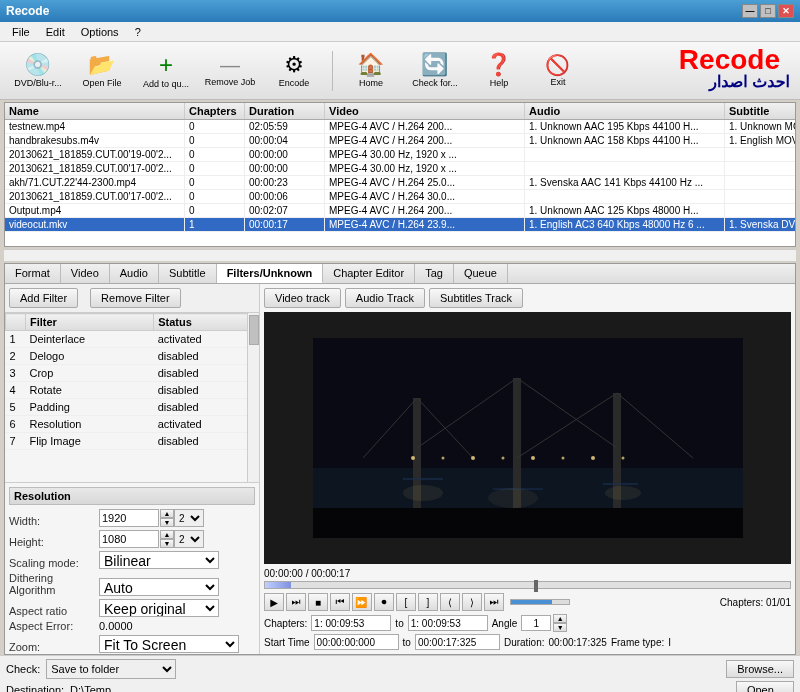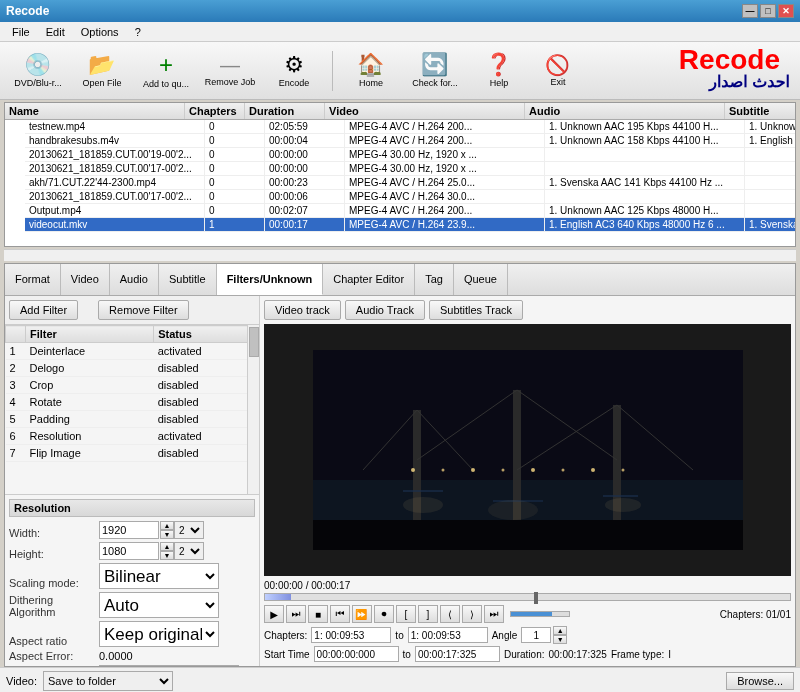--- a/index.html
+++ b/index.html
@@ -98,21 +98,21 @@
       grid-template-columns: 180px 60px 80px 200px 200px 120px;
       background: linear-gradient(to bottom, #f0f0f0, #ddd);
       border-bottom: 1px solid #aaa;
       font-size: 11px;
       font-weight: bold;
     }
     .file-list-header div {
       padding: 2px 4px;
       border-right: 1px solid #ccc;
     }
-    .file-list-body { overflow-y: auto; height: 120px; padding-left: 20px; }
+    .file-list-body { overflow-y: auto; height: 120px; }
     .file-row {
       display: grid;
       grid-template-columns: 180px 60px 80px 200px 200px 120px;
       border-bottom: 1px solid #eee;
       cursor: pointer;
     }
     .file-row.selected { background: #316ac5; color: white; }
     .file-row div {
       padding: 1px 4px;
       overflow: hidden;
@@ -135,21 +135,21 @@
       margin: 2px 4px 0;
       background: #f5f5f5;
       border: 1px solid #999;
     }
     .tabs-row {
       display: flex;
       background: linear-gradient(to bottom, #f0f0f0, #ddd);
       border-bottom: 1px solid #aaa;
     }
     .tab {
-      padding: 9px 10px;
+      padding: 3px 10px;
       cursor: pointer;
       border-right: 1px solid #bbb;
       font-size: 11px;
     }
     .tab.active { background: white; border-bottom: 1px solid white; font-weight: bold; }
 
     
     .main-content {
       display: flex;
       height: 370px;
@@ -159,21 +159,21 @@
     .left-panel {
       width: 255px;
       border-right: 1px solid #ccc;
       display: flex;
       flex-direction: column;
     }
 
     
     .filter-buttons {
       display: flex;
-      gap: 20px;
+      gap: 12px;
       padding: 4px;
       background: #f0f0f0;
       border-bottom: 1px solid #ccc;
     }
     .filter-btn {
       padding: 3px 10px;
       background: linear-gradient(to bottom, #f8f8f8, #ddd);
       border: 1px solid #aaa;
       cursor: pointer;
       font-size: 11px;
@@ -263,23 +263,23 @@
       border: 1px solid #aaa;
       cursor: pointer;
       font-size: 7px;
       display: flex;
       align-items: center;
       justify-content: center;
       line-height: 1;
     }
     .form-select {
       width: 120px;
-      height: 26px;
-      border: 1px solid #aaa;
-      font-size: 17px;
+      height: 18px;
+      border: 1px solid #aaa;
+      font-size: 14px;
       background: white;
     }
     .zoom-select {
       width: 140px;
     }
     .step-select {
       width: 30px;
       height: 18px;
       border: 1px solid #aaa;
       font-size: 10px;
@@ -777,21 +777,21 @@
           <span>Frame type:</span>
           <span>I</span>
         </div>
       </div>
     </div>
   </div>
 </div>
 
 <div style="background:#f0f0f0;border-top:1px solid #ccc;padding:3px 6px;">
   <div style="display:flex;align-items:center;gap:6px;margin-bottom:2px;">
-    <span style="font-size:11px;">Video:</span>
+    <span style="font-size:11px;">Check:</span>
     <select class="output-select">
       <option>Save to folder</option>
       <option>Same as source</option>
     </select>
     <span style="flex:1;"></span>
     <button class="browse-btn">Browse...</button>
   </div>
   <div style="display:flex;align-items:center;gap:6px;">
     <span style="font-size:11px;">Destination:</span>
     <span style="font-size:11px;flex:1;">D:\Temp</span>

